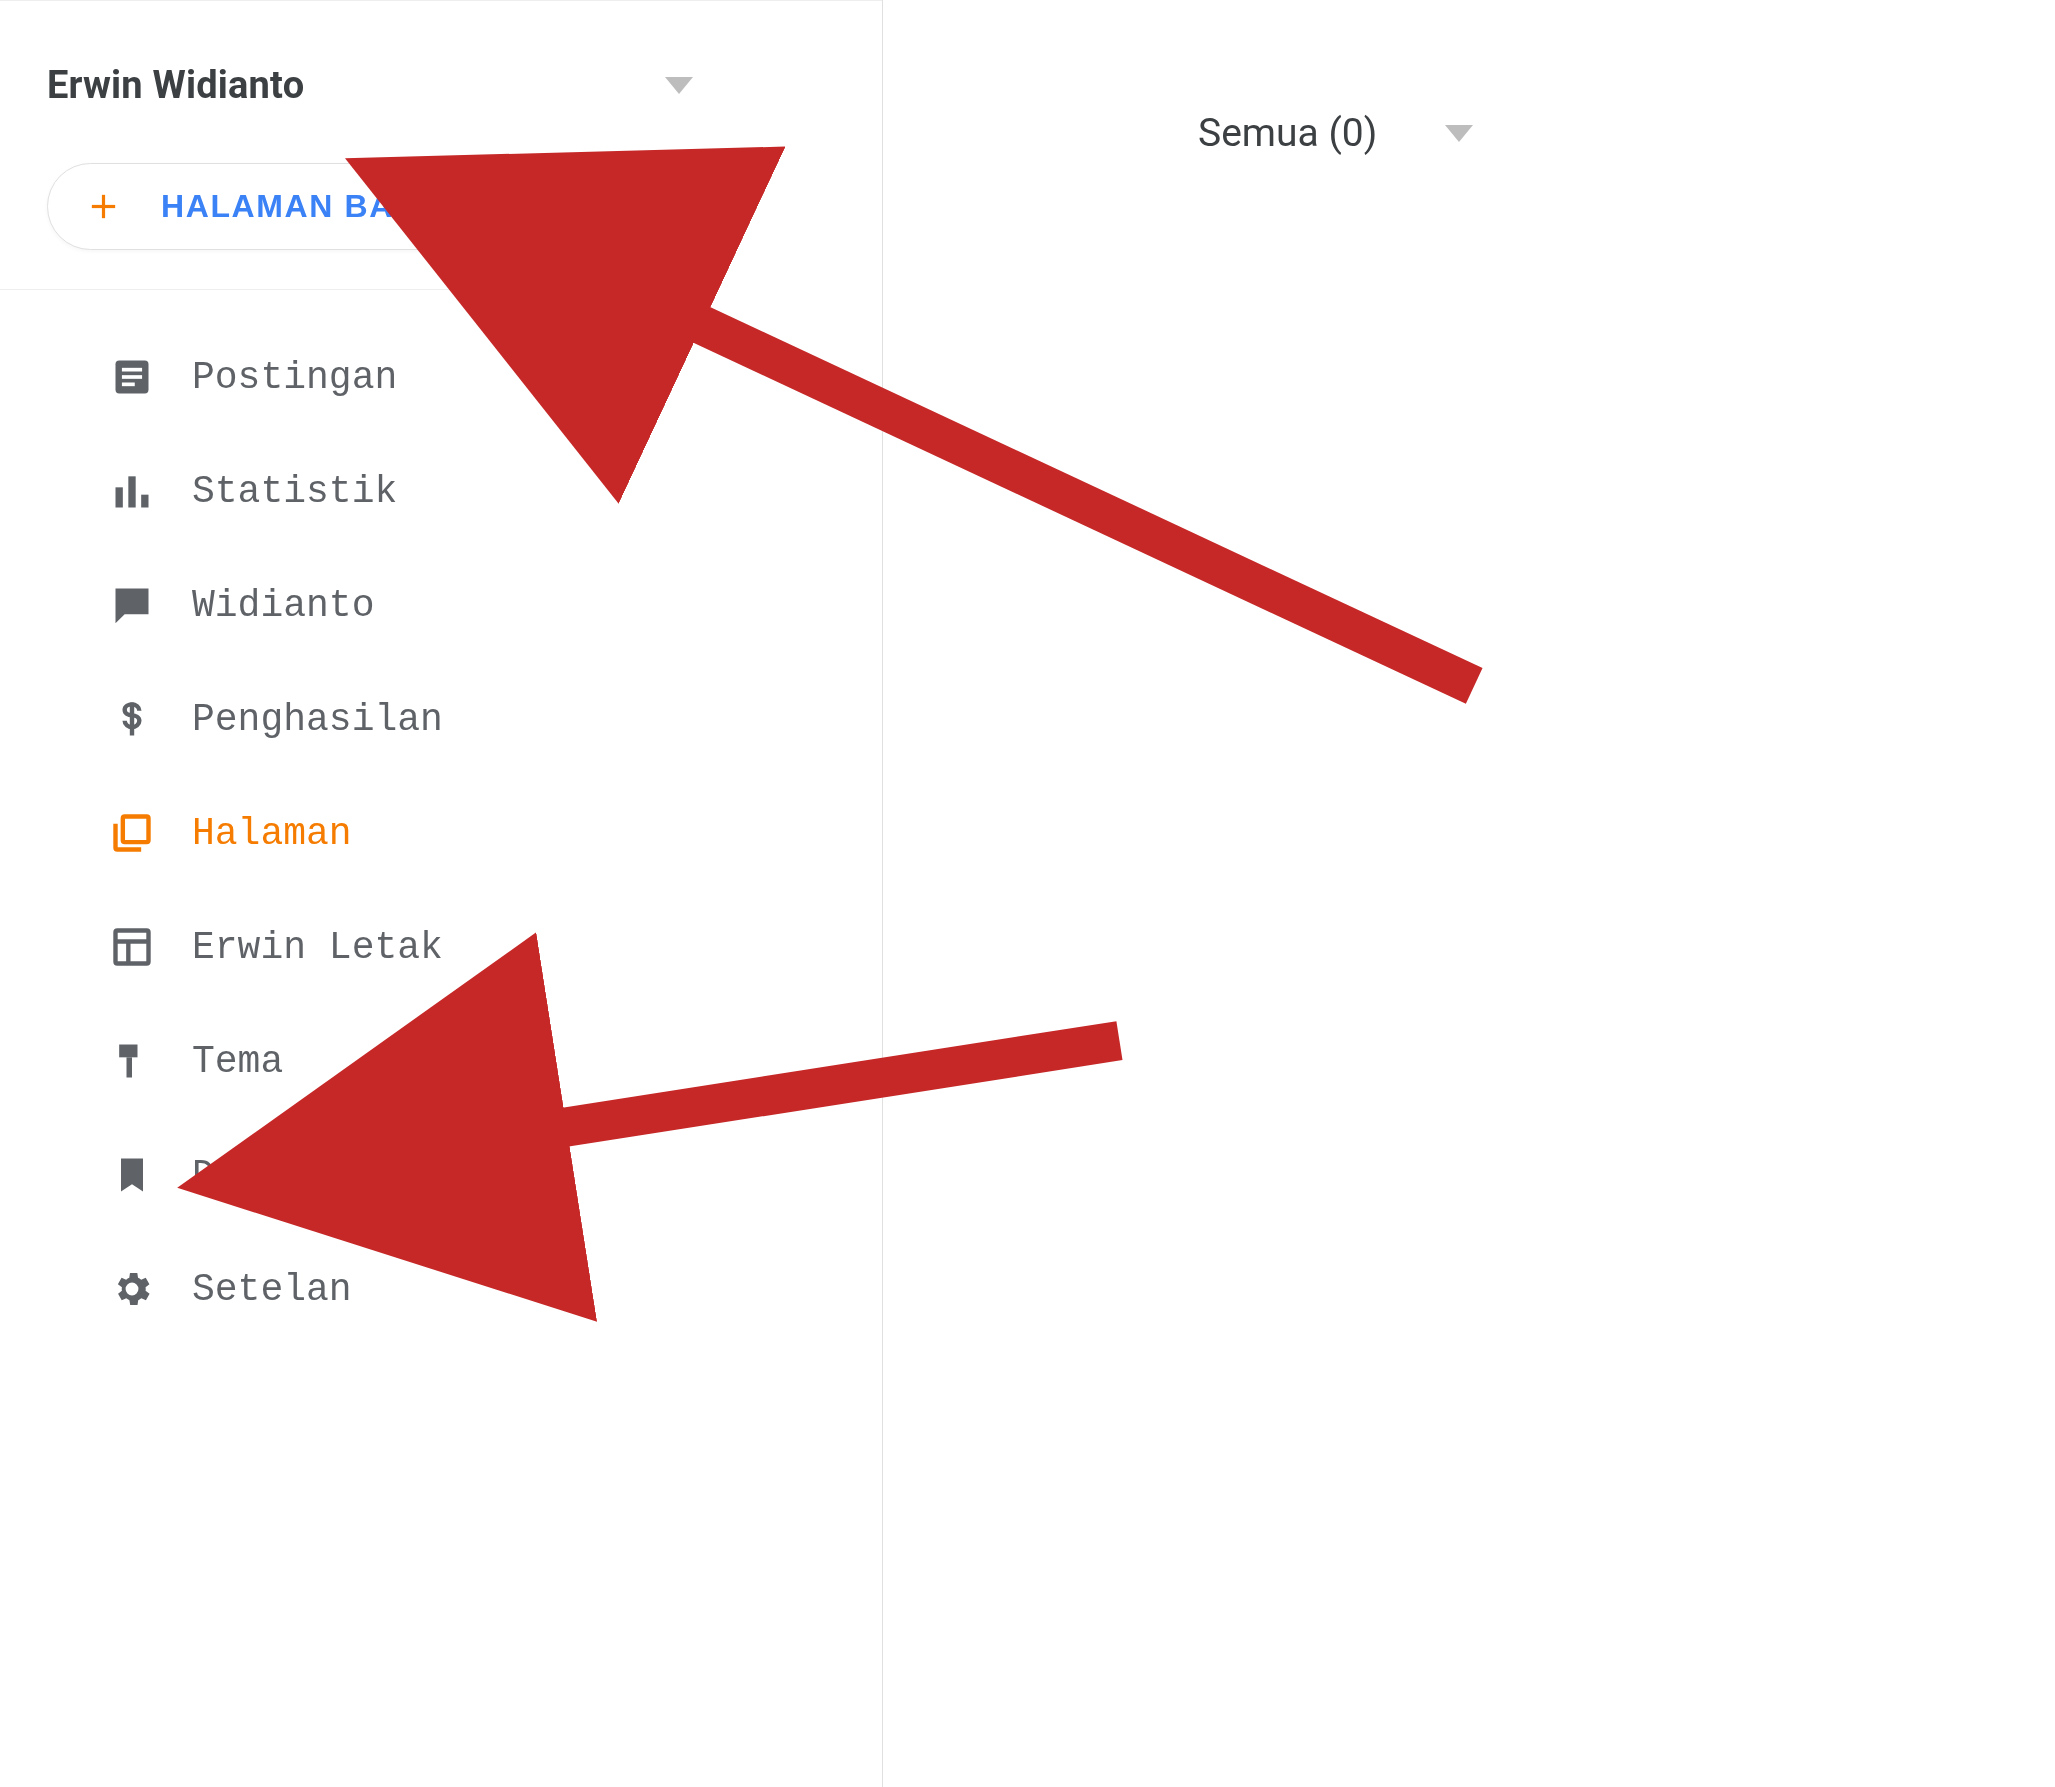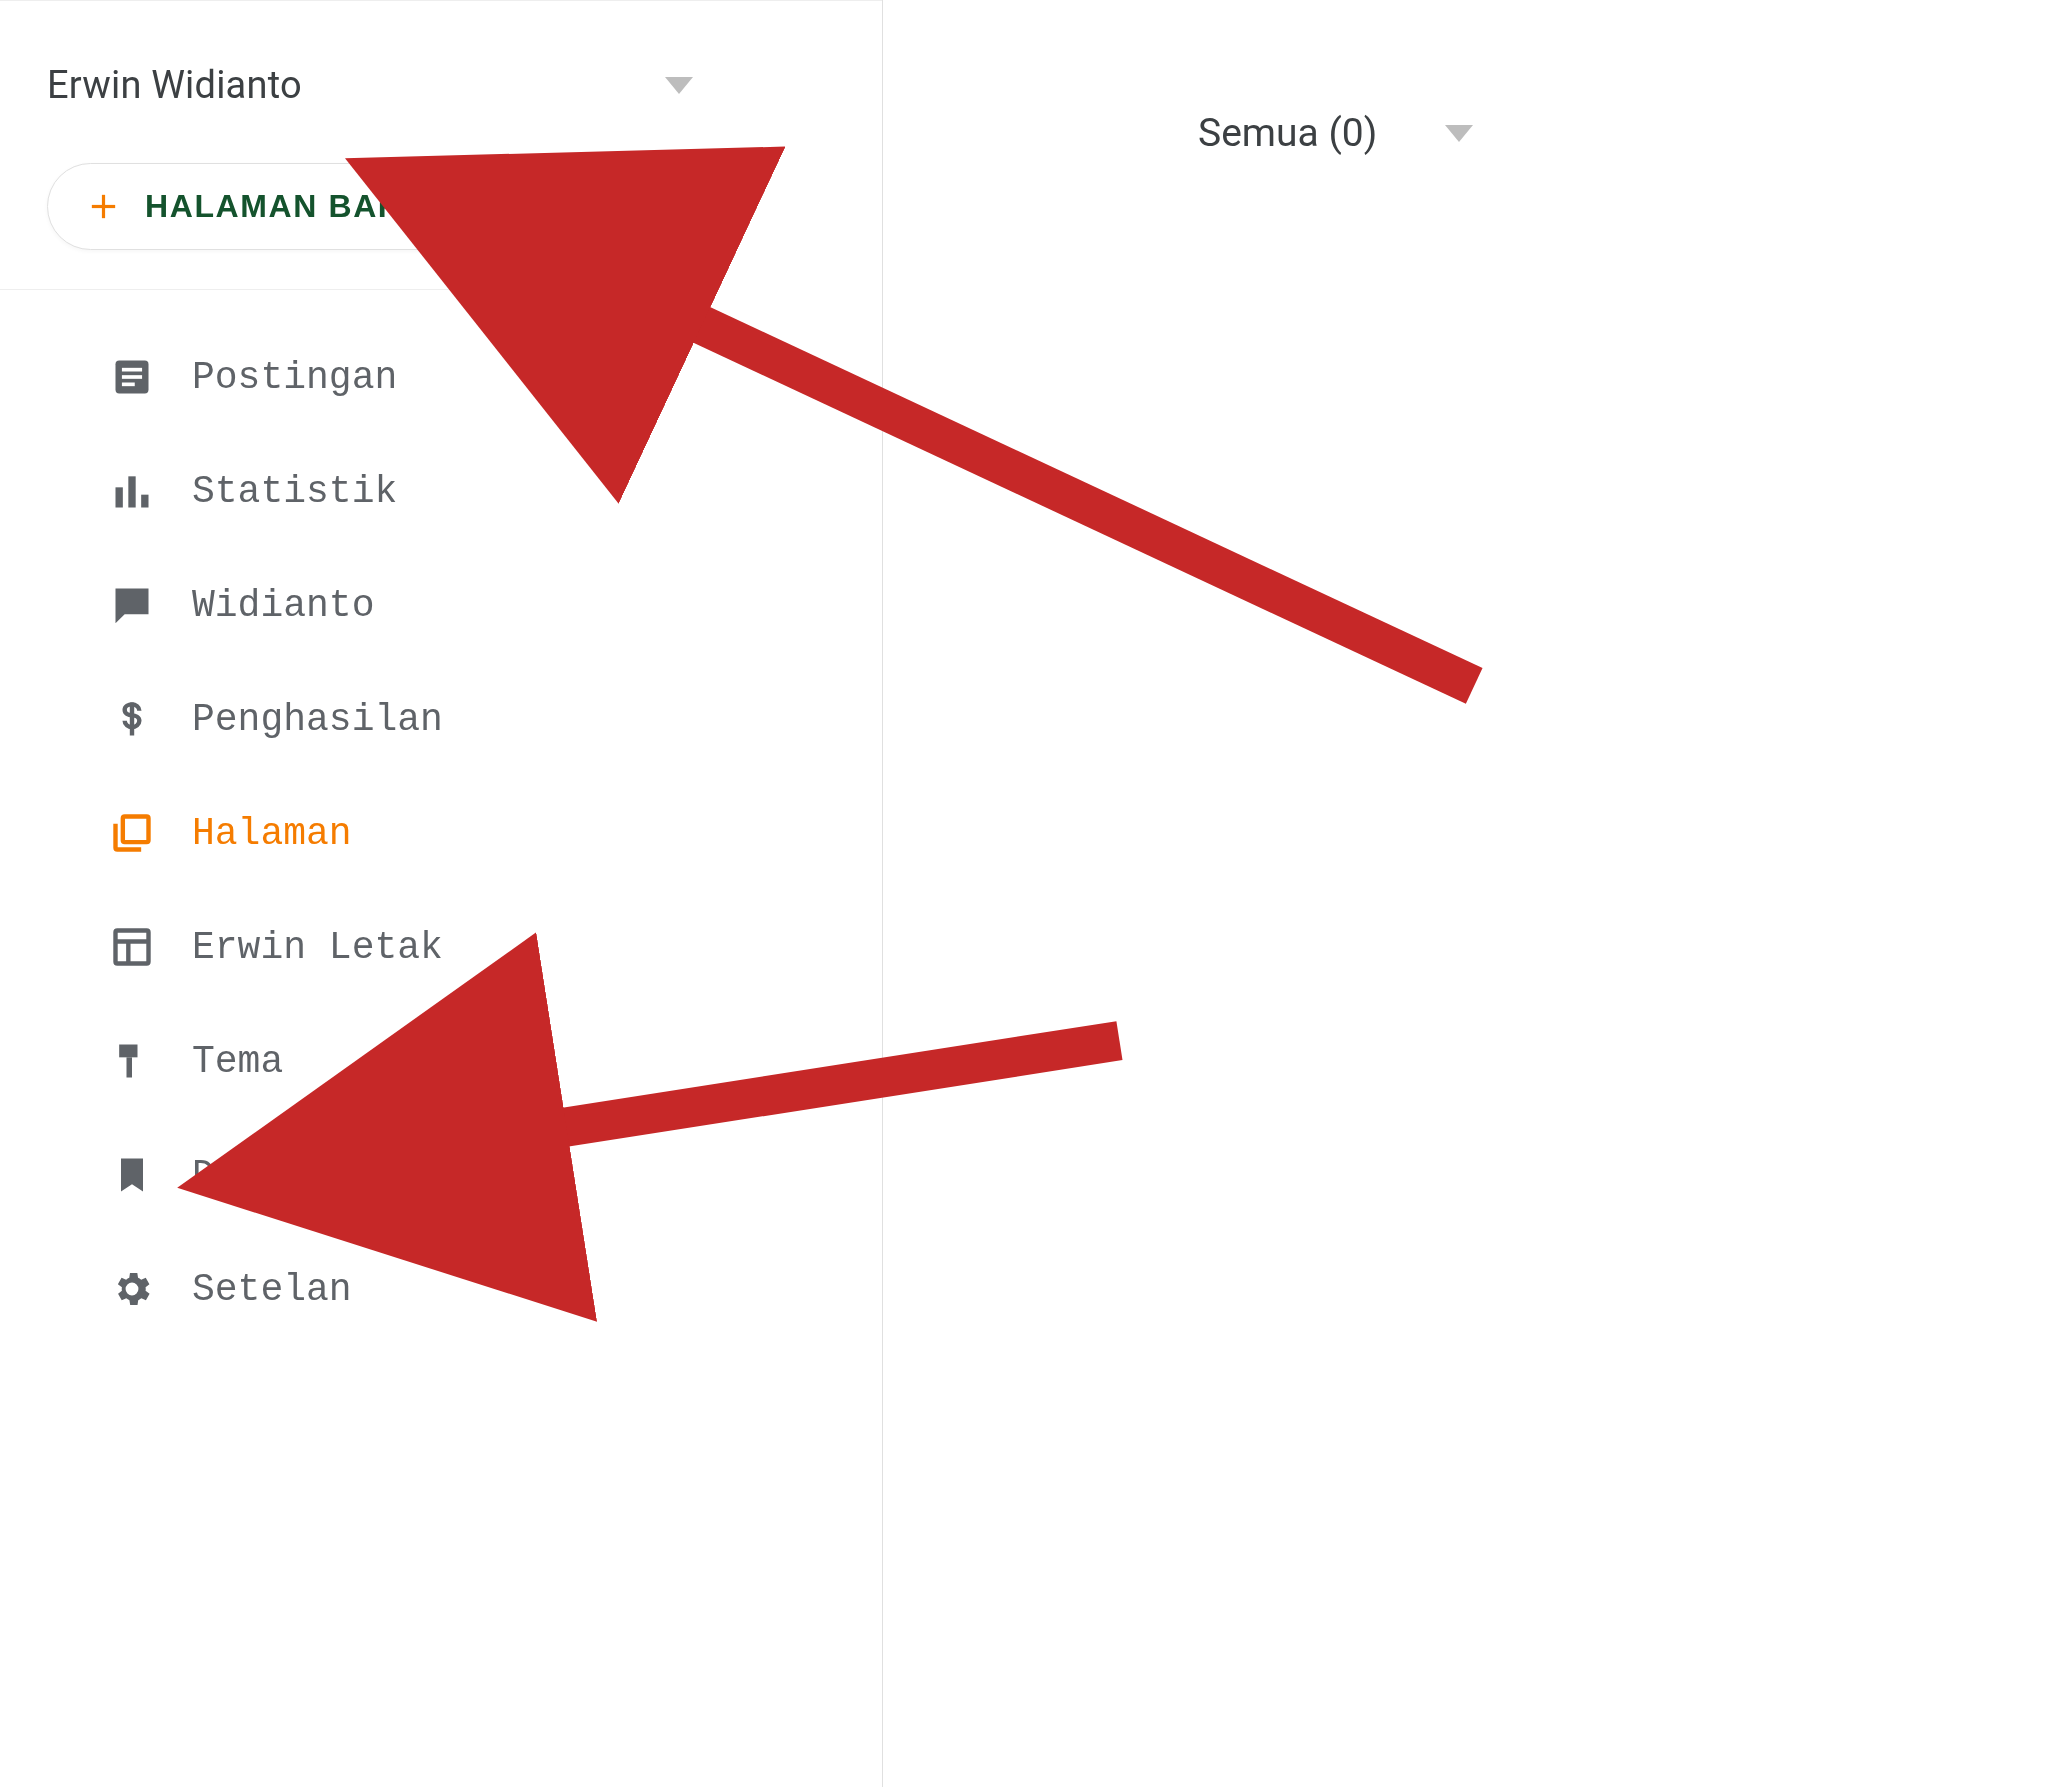--- a/index.html
+++ b/index.html
@@ -36,39 +36,39 @@
   .blog-select {
     display: flex;
     align-items: center;
     justify-content: space-between;
     padding: 47px 87px 32px 47px;
     font-size: 38px;
     color: #3c4043;
     cursor: pointer;
     width: 780px;
   }
-  .blog-name { font-weight: 400; letter-spacing: 0.2px; }
+  .blog-name { font-weight: 700; letter-spacing: 0.2px; }
   .caret {
     width: 0; height: 0;
     border-left: 14px solid transparent;
     border-right: 14px solid transparent;
     border-top: 17.3px solid #bdbdbd;
   }
 
   
   .new-btn {
     display: inline-flex;
     align-items: center;
-    gap: 24px;
+    gap: 40px;
     margin: 24px 0 39px 47px;
     padding: 24px 52px 24px 38px;
     border: 1.6px solid #e0e0e0;
     border-radius: 47px;
     background: #ffffff;
-    color: #14532d;
+    color: #3b82f6;
     font-size: 32px;
     font-weight: 700;
     letter-spacing: 1.6px;
     cursor: pointer;
     box-shadow: 0 1.6px 4.7px rgba(0,0,0,0.04);
   }
   .new-btn .plus-icon svg { display: block; }
 
   .section-divider {
     border: none;

